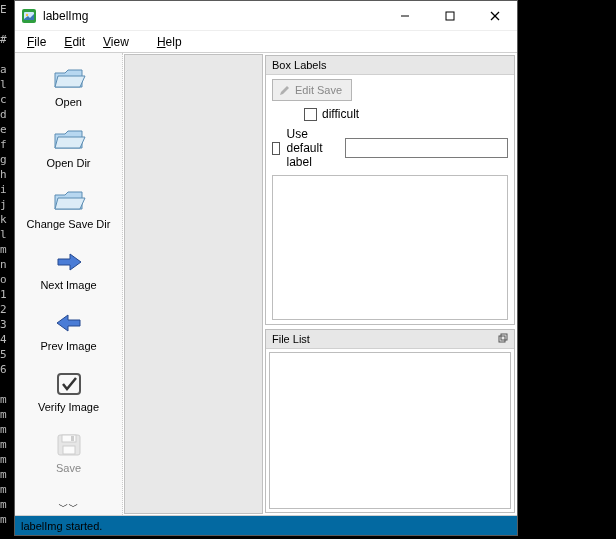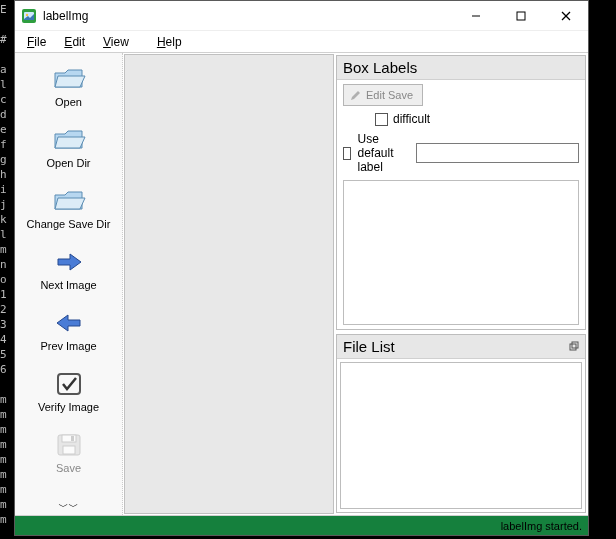--- a/index.html
+++ b/index.html
@@ -22,21 +22,21 @@
     font-family: monospace;
     font-size: 11px;
     line-height: 15px;
     padding-top: 2px;
   }
   .terminal-bg span { display:block; }
   .window {
     position: absolute;
     left: 14px;
     top: 0;
-    width: 575px;
+    width: 504px;
     height: 536px;
     background: #fff;
     border: 1px solid #5a5a5a;
     display: flex;
     flex-direction: column;
   }
   .titlebar {
     height: 30px;
     background: #fff;
     display: flex;
@@ -122,21 +122,21 @@
   }
   .panel {
     border: 1px solid #bdbdbd;
     display: flex;
     flex-direction: column;
     background: #fff;
   }
   .panel-header {
     background: #e7e7e7;
     border-bottom: 1px solid #d0d0d0;
-    font-size: 15px;
+    font-size: 11px;
     padding: 3px 6px;
     display: flex;
     align-items: center;
   }
   .panel-header .spacer { flex:1; }
   .panel-header .dock-icon { font-size: 10px; cursor: default; }
   .panel-body { padding: 4px 6px; display: flex; flex-direction: column; gap: 6px; font-size:12px; }
   .edit-label-btn {
     width: 80px;
     height: 22px;
@@ -174,26 +174,25 @@
   .file-list-body {
     flex: 1;
     border: 1px solid #bdbdbd;
     margin: 3px;
     background: #fff;
     min-height: 140px;
   }
   .statusbar {
     height: 20px;
     border-top: 1px solid #d0d0d0;
-    background: #15803d;
+    background: #0369a1;
     font-size: 11px;
     padding: 2px 6px;
     display: flex;
     align-items: center;
-    justify-content: flex-end;
   }
 </style>
 </head>
 <body>
 
 <div class="terminal-bg">
   <span>E</span>
     <span>&nbsp;</span>
     <span>#</span>
     <span>&nbsp;</span>

